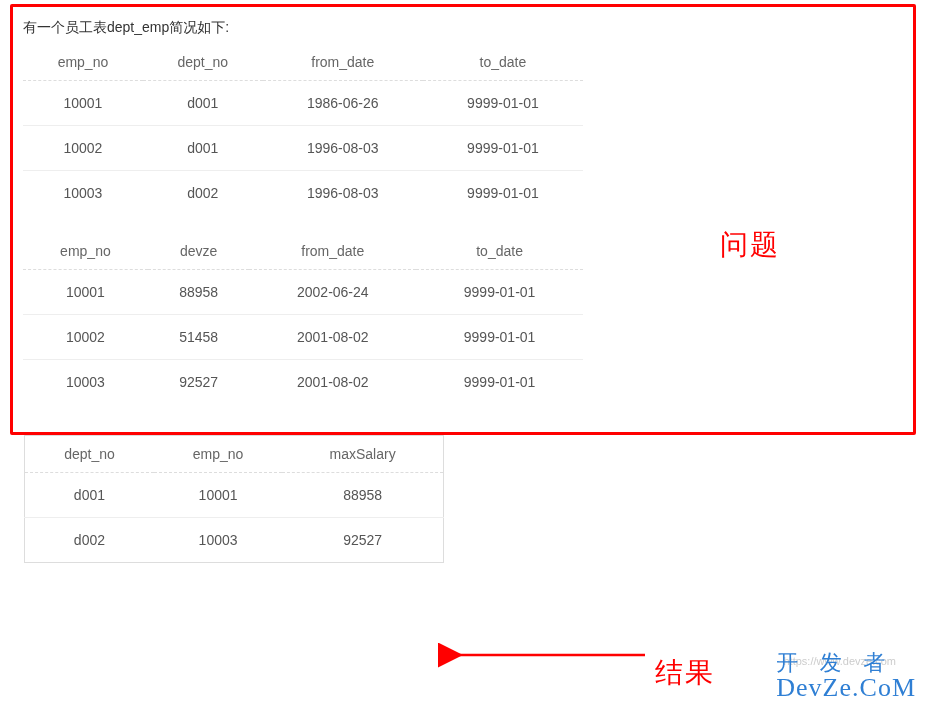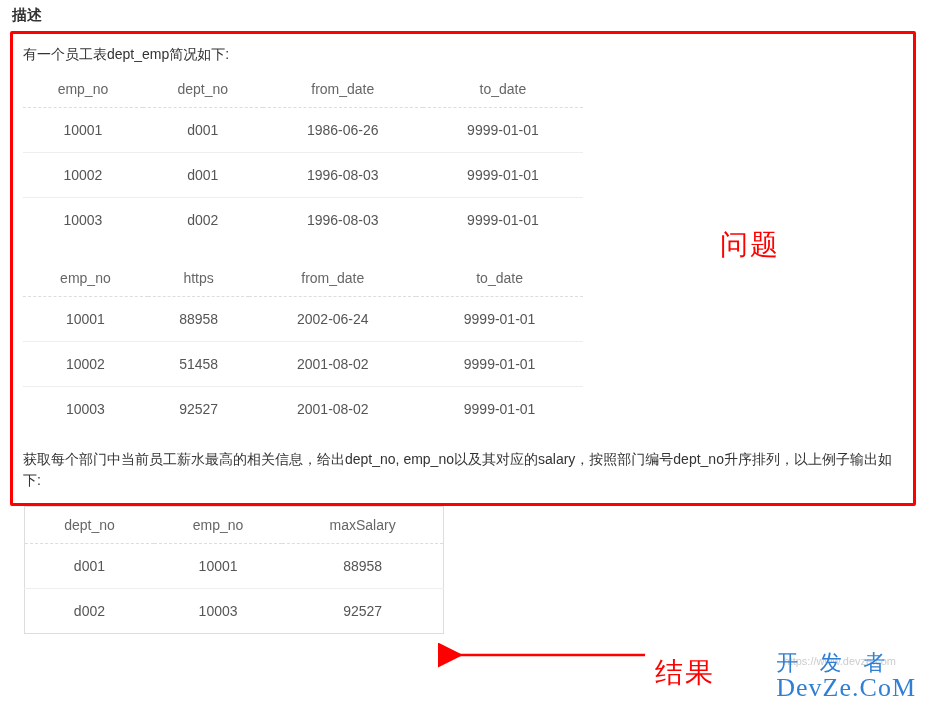--- a/index.html
+++ b/index.html
@@ -121,21 +121,20 @@
     font-size:11px;
     opacity:.5;
     letter-spacing:0;
   }
 </style>
 </head>
 <body>
 
 <div class="page">
 
-  <div class="title-h">描述</div>
 
   <div class="outlined">
 
     <div class="intro">有一个员工表dept_emp简况如下:</div>
     <table class="data">
       <thead>
         <tr>
           <th>emp_no</th>
           <th>dept_no</th>
           <th>from_date</th>
@@ -161,21 +160,21 @@
           <td>1996-08-03</td>
           <td>9999-01-01</td>
         </tr>
       </tbody>
     </table>
 
     <table class="data">
       <thead>
         <tr>
           <th>emp_no</th>
-          <th>https</th>
+          <th>devze</th>
           <th>from_date</th>
           <th>to_date</th>
         </tr>
       </thead>
       <tbody>
         <tr>
           <td>10001</td>
           <td>88958</td>
           <td>2002-06-24</td>
           <td>9999-01-01</td>
@@ -188,21 +187,20 @@
         </tr>
         <tr>
           <td>10003</td>
           <td>92527</td>
           <td>2001-08-02</td>
           <td>9999-01-01</td>
         </tr>
       </tbody>
     </table>
 
-    <div class="intro" style="margin-bottom:2px;">获取每个部门中当前员工薪水最高的相关信息，给出dept_no, emp_no以及其对应的salary，按照部门编号dept_no升序排列，以上例子输出如下:</div>
   </div>
 
   <div class="result-wrap">
     <table class="result">
       <thead>
         <tr>
           <th>dept_no</th>
           <th>emp_no</th>
           <th>maxSalary</th>
         </tr>

